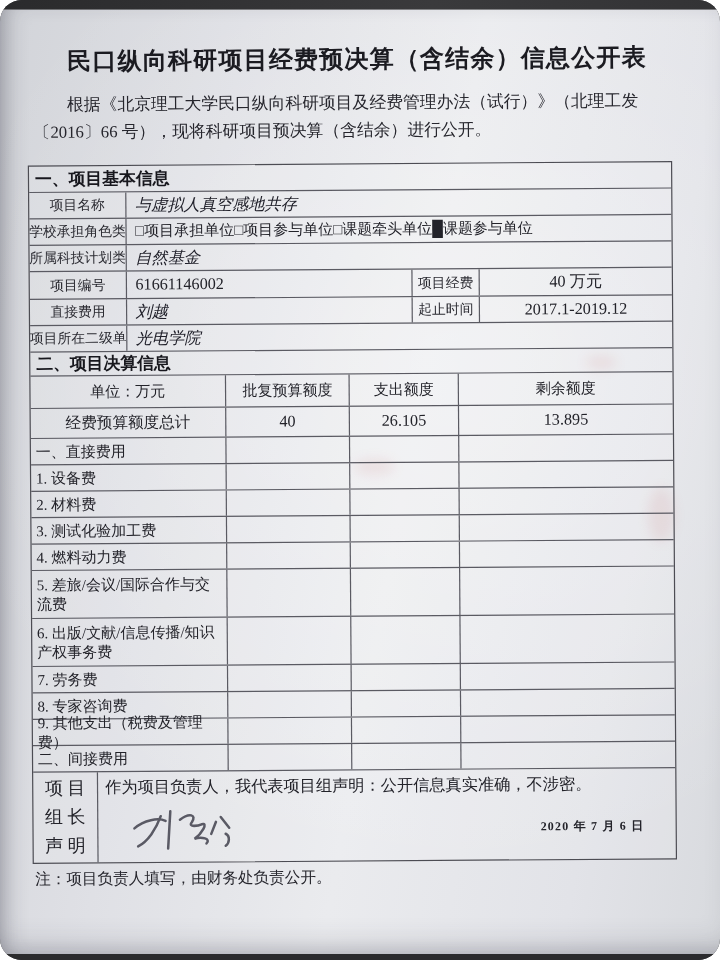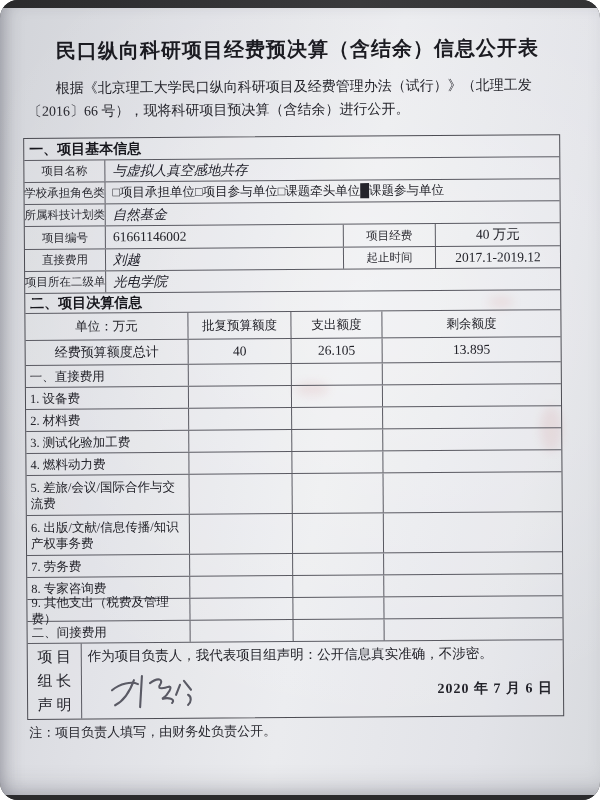--- a/index.html
+++ b/index.html
@@ -27,41 +27,41 @@
 
   .form-table { position:absolute; left:25px; top:128px; width:537px;
     border:1.4px solid #4c4c53; background:rgba(255,255,255,.12); }
   .tr { display:flex; border-top:1px solid #5a5a62; }
   .tr:first-child { border-top:none; }
   .td { display:flex; align-items:center; padding:1px 4px; min-width:0; }
   .td + .td { border-left:1px solid #5a5a62; }
 
   .h20{height:20px} .h21{height:21px} .h22{height:22px} .h23{height:23px}
   .h25{height:25px} .h27{height:27px} .h40{height:40px} .h76{height:76px}
-  .w53{width:53px} .w80{width:80px} .w238{width:238px} .w72{width:92px}
+  .w53{width:53px} .w80{width:80px} .w238{width:238px} .w72{width:56px}
   .w162{width:162px} .w103{width:103px} .w83{width:91px} .fx{flex:1}
 
   .sec-head { font-family:"Liberation Sans","DejaVu Sans",sans-serif; font-weight:bold;
     font-size:14px; padding-left:5px; color:#17171d; }
   .lbl { justify-content:center; font-size:11.5px; white-space:nowrap; padding:1px 1px; color:#2a2a31; }
   .val { font-size:13px; padding-left:7px; }
   .hand { font-style:italic; font-size:13.5px; color:#20202a; }
   .num { font-size:13.5px; }
   .ctr { justify-content:center; text-align:center; }
   .item { font-size:12.5px; line-height:16px; padding-left:4px; word-break:break-all; }
   .colhead { justify-content:center; font-size:12.5px; }
 
   .decl-side { flex-direction:column; justify-content:center; gap:5px;
     font-size:15px; text-align:center; white-space:pre; }
   .decl-main { flex-direction:column; align-items:stretch; justify-content:flex-start; padding:0; }
   .decl-statement { font-size:13.5px; padding:4px 6px 0 6px; }
   .sign-row { display:flex; align-items:center; margin-top:8px; }
   .sign-label { font-size:13.5px; font-weight:bold; margin-left:92px; }
   .sign-svg { margin-left:26px; opacity:.82; }
-  .sign-date { margin-left:auto; margin-right:10px; font-size:14px; font-weight:bold; letter-spacing:1px; }
+  .sign-date { margin-left:auto; margin-right:26px; font-size:10px; font-weight:bold; letter-spacing:1px; }
 
   .footnote { position:absolute; left:27px; top:714px; font-size:13px; color:#26262d; }
 </style>
 </head>
 <body>
 
 <div class="photo">
   <div class="band-top"></div>
   <div class="band-bottom"></div>
 

